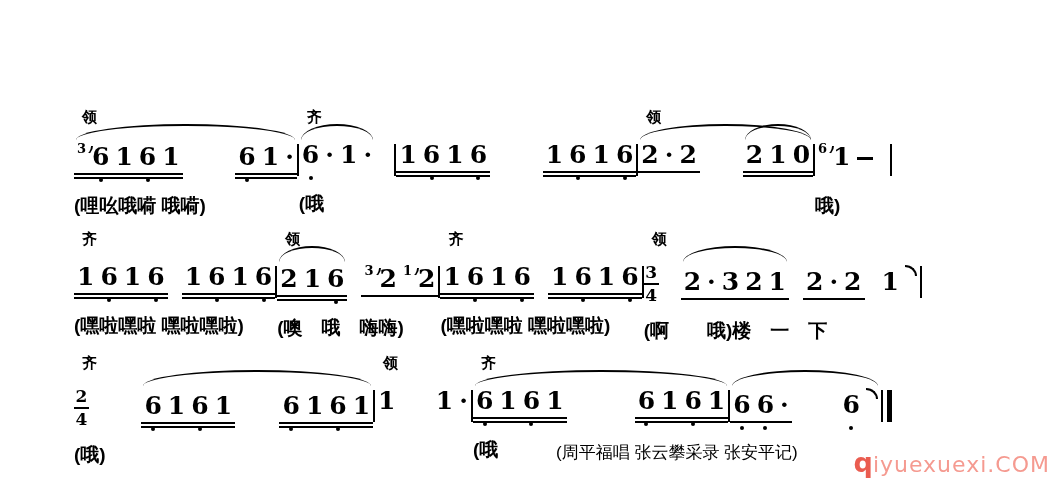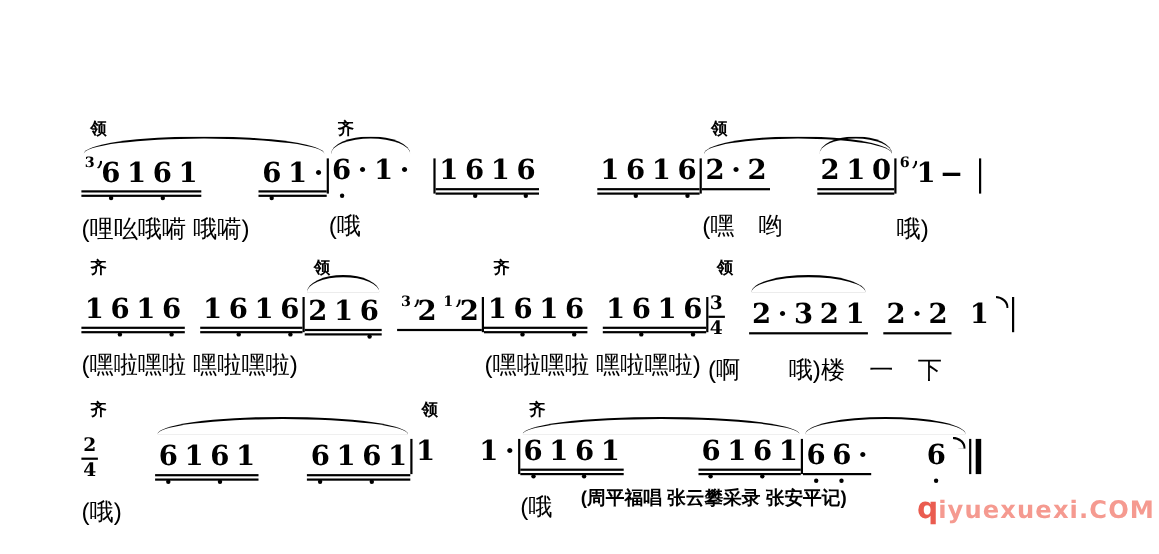--- a/index.html
+++ b/index.html
@@ -25,29 +25,29 @@
         border-right:2px solid #000;border-bottom:1px solid transparent;
         border-radius:0 0 100% 0;}
   .augdot{font-family:"DejaVu Serif",serif;font-weight:700;font-size:25px;line-height:1;}
   .dash{width:16px;height:3px;background:#000;margin-bottom:9px;}
   .breath{width:10px;height:9px;border-top:2px solid #000;border-right:2px solid #000;
         border-radius:0 100% 0 0;margin-bottom:18px;}
   .timesig{display:flex;flex-direction:column;align-items:center;margin-right:8px;
         margin-bottom:-10px;font-weight:bold;font-size:17px;line-height:1;
         font-family:"DejaVu Serif",serif;}
   .timesig .tline{width:15px;height:2px;background:#000;margin:2px 0;}
-  .lyrics{margin-top:8px;font-size:22px;font-weight:normal;white-space:nowrap;line-height:1.4;}
+  .lyrics{margin-top:8px;font-size:19px;font-weight:bold;white-space:nowrap;line-height:1.4;}
   .bar{width:2px;height:32px;background:#000;margin-top:46px;flex:0 0 auto;}
   .bar.final{width:4px;background:none;border-left:2px solid #000;border-right:5px solid #000;}
-  .attribution{position:absolute;left:528px;top:441px;font-size:17px;font-weight:bold;
+  .attribution{position:absolute;left:556px;top:441px;font-size:17px;font-weight:normal;
         white-space:nowrap;}
   .watermark{position:absolute;right:4px;top:447px;white-space:nowrap;
         font-family:"DejaVu Sans",sans-serif;}
   .watermark .wq{font-size:27px;font-weight:700;}
-  .watermark .wrest{font-size:22px;font-weight:700;letter-spacing:1px;}
+  .watermark .wrest{font-size:22px;font-weight:400;letter-spacing:1px;}
 </style>
 </head>
 <body>
 
 <div class="sheet">
   <div id="notation">
       <div class="system">
         <div class="measure" style="flex-grow: 8;">
           <div class="mlabel">领</div>
           <div class="notes">
@@ -117,21 +117,20 @@
               <i class="beam" style="bottom: -6px;"></i>
             </span>
             <span class="group">
               <span class="note">2</span>
               <span class="note">1</span>
               <span class="note">0</span>
               <i class="beam" style="bottom: -6px;"></i>
               <i class="beam" style="bottom: -10px;"></i>
             </span>
           </div>
-          <div class="lyrics">(嘿　哟</div>
           <div class="slur" style="left: 2px; width: 171px;"></div>
           <div class="slur" style="left: 107px; width: 66px;"></div>
         </div>
         <div class="bar"></div>
         <div class="measure" style="flex-grow: 3;">
           <div class="notes">
             <span class="group">
               <span class="note grace">6</span>
               <span class="note">1</span>
               <span class="dash"></span>
@@ -176,20 +175,21 @@
               <i class="beam" style="bottom: -10px;"></i>
             </span>
             <span class="group">
               <span class="note grace">3</span>
               <span class="note">2</span>
               <span class="note grace">1</span>
               <span class="note">2</span>
               <i class="beam" style="bottom: -6px;"></i>
             </span>
           </div>
+          <div class="lyrics">(噢　哦　嗨嗨)</div>
           <div class="slur" style="left: 2px; width: 66px;"></div>
         </div>
         <div class="bar"></div>
         <div class="measure" style="flex-grow: 8;">
           <div class="mlabel">齐</div>
           <div class="notes">
             <span class="group">
               <span class="note">1</span>
               <span class="note">6<i class="odot"></i></span>
               <span class="note">1</span>

